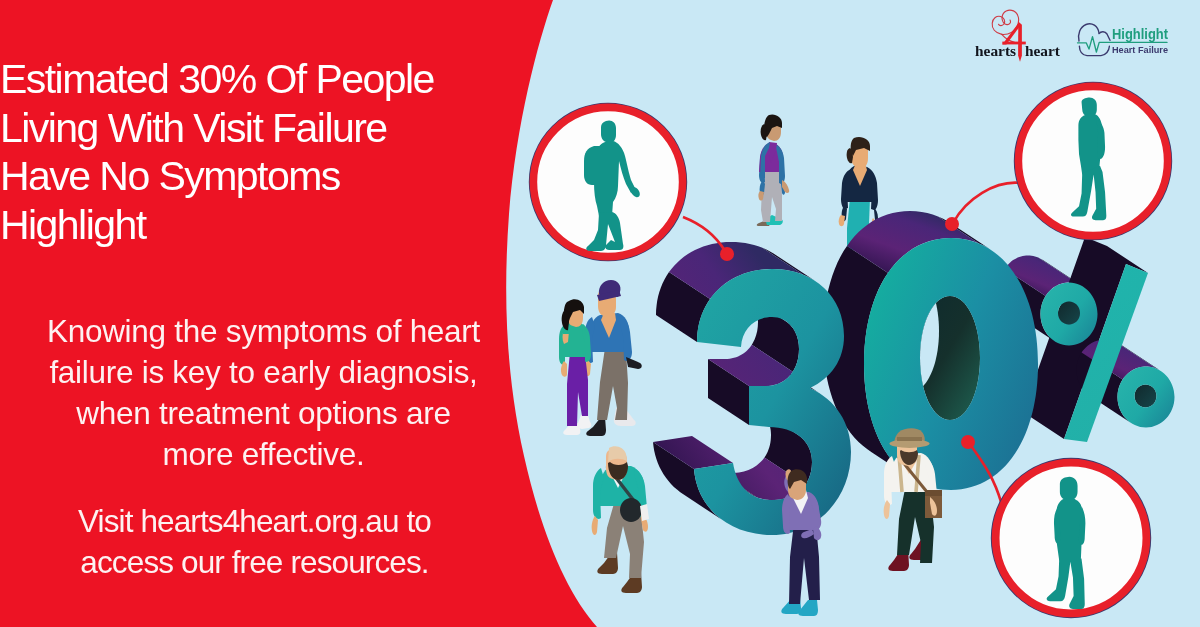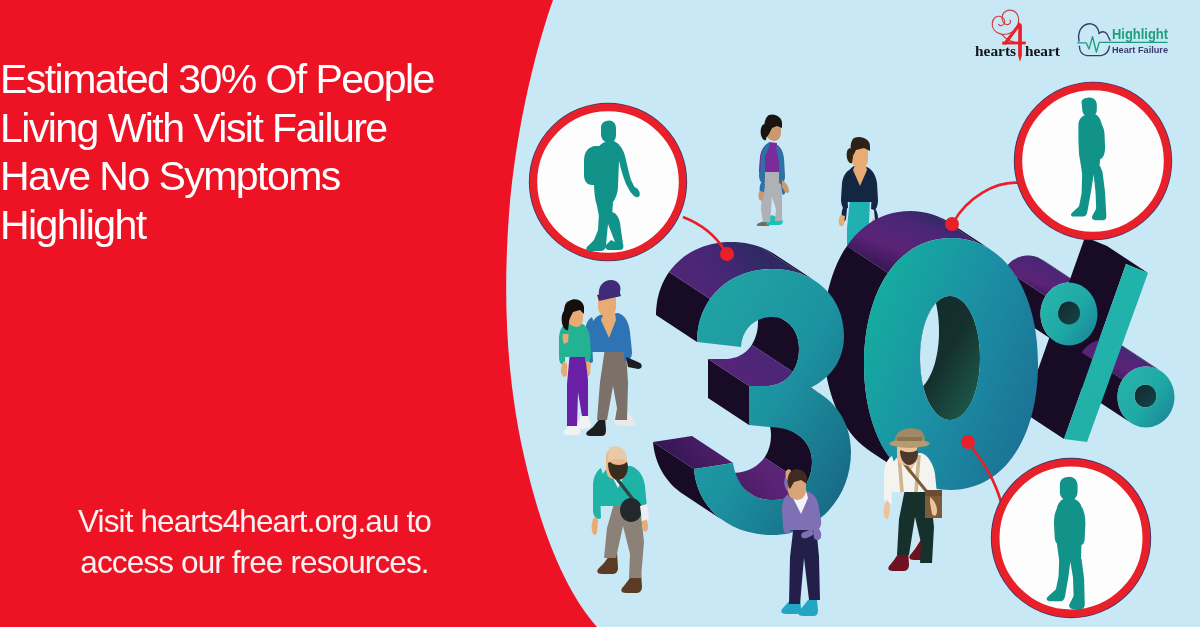--- a/index.html
+++ b/index.html
@@ -313,17 +313,23 @@
   <text x="1112" y="53" font-family="Liberation Sans, sans-serif" font-weight="bold" font-size="9.5" textLength="56" lengthAdjust="spacingAndGlyphs" fill="#3b3a6e">Heart Failure</text>
 </g>
 
   </svg>
   <div class="txt" id="headline">
       <div>Estimated 30% Of People</div>
       <div>Living With Visit Failure</div>
       <div>Have No Symptoms</div>
       <div>Highlight</div>
     </div>
+  <div class="txt" id="para1">
+      <div>Knowing the symptoms of heart</div>
+      <div>failure is key to early diagnosis,</div>
+      <div>when treatment options are</div>
+      <div>more effective.</div>
+    </div>
   <div class="txt" id="para2">
       <div>Visit hearts4heart.org.au to</div>
       <div>access our free resources.</div>
     </div>
 </div>
 
 </body></html>

